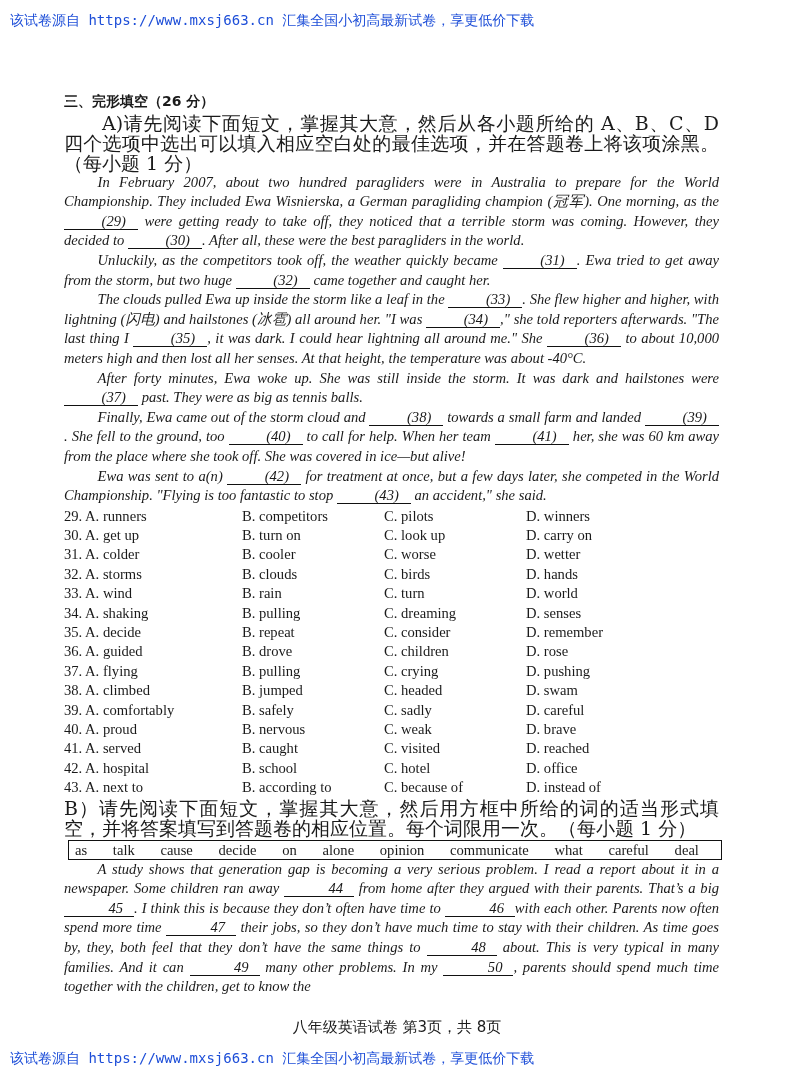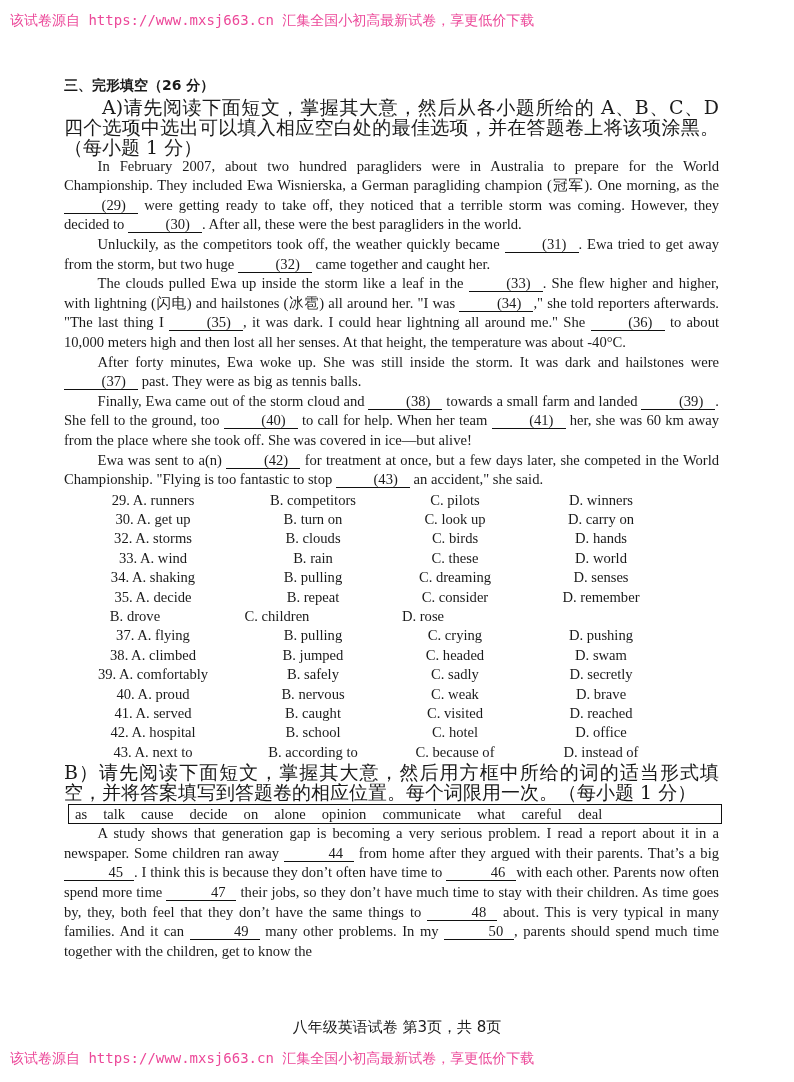--- a/index.html
+++ b/index.html
@@ -1,33 +1,33 @@
 <!DOCTYPE html>
 <html><head>
 <meta charset="utf-8">
 <style>
   html, body { margin: 0; padding: 0; background: #ffffff; }
   body { width: 794px; height: 1082px; position: relative; overflow: hidden; color: #1a1a1a; }
-  .watermark { position: absolute; left: 10px; font-family: "DejaVu Sans Mono", "Liberation Mono", monospace; font-size: 14px; color: #ec4899; letter-spacing: 0px; white-space: nowrap; }
+  .watermark { position: absolute; left: 10px; font-family: "DejaVu Sans Mono", "Liberation Mono", monospace; font-size: 14px; color: #1d4ed8; letter-spacing: 0px; white-space: nowrap; }
   .watermark.top { top: 12px; }
   .watermark.bottom { top: 1050px; }
-  .page { position: absolute; left: 64px; top: 76px; width: 655px; font-family: "Liberation Serif", "DejaVu Serif", serif; font-size: 14.6px; line-height: 19.6px; }
+  .page { position: absolute; left: 64px; top: 92px; width: 655px; font-family: "Liberation Serif", "DejaVu Serif", serif; font-size: 14.6px; line-height: 19.6px; }
   .section-title { font-weight: bold; font-family: "DejaVu Sans", sans-serif; font-size: 14px; margin: 0 0 1px 0; }
   .instr { text-indent: 2em; font-family: "DejaVu Serif", serif; font-size: 19px; line-height: 20px; margin: 0; text-align: justify; }
-  p.para { margin: 0; text-indent: 2.3em; text-align: justify; }
+  p.para { margin: 0; text-indent: 2.3em; text-align: justify; font-style: italic; }
   .blank { display: inline-block; border-bottom: 1px solid #111; min-width: 70px; text-align: left; padding-left: 4px; line-height: 16px; }
   .blank.c { text-align: center; padding-left: 0; }
   .opts { margin-top: 1px; }
   .opt-row { display: flex; height: 19.4px; line-height: 19.4px; }
-  .opt-row span { display: inline-block; text-align: center; }
+  .opt-row span { display: inline-block; }
   .oa { width: 178px; }
   .ob { width: 142px; }
   .oc { width: 142px; }
   .od { width: 150px; }
-  .wordbox { border: 1.5px solid #111; margin: 2px 0 0 4px; width: 640px; height: 18px; line-height: 18px; padding: 0 6px; display: flex; gap: 0; font-size: 14.6px; }
+  .wordbox { border: 1.5px solid #111; margin: 2px 0 0 4px; width: 640px; height: 18px; line-height: 18px; padding: 0 6px; display: flex; gap: 0; font-size: 14.6px; justify-content: space-between; }
   .wordbox span { margin-right: 16px; }
   .footer { position: absolute; top: 1018px; left: 0; width: 794px; text-align: center; font-family: "DejaVu Sans", sans-serif; font-size: 15px; }
 </style>
 </head>
 <body>
 
 <div class="watermark top">该试卷源自 https://www.mxsj663.cn 汇集全国小初高最新试卷，享更低价下载</div>
 
 <div class="page">
   <div class="section-title">三、完形填空（26 分）</div>
@@ -47,65 +47,72 @@
         <span class="oc">C. pilots</span>
         <span class="od">D. winners</span>
       </div>
       <div class="opt-row">
         <span class="oa">30. A. get up</span>
         <span class="ob">B. turn on</span>
         <span class="oc">C. look up</span>
         <span class="od">D. carry on</span>
       </div>
       <div class="opt-row">
+        <span class="oa">31. A. colder</span>
+        <span class="ob">B. cooler</span>
+        <span class="oc">C. worse</span>
+        <span class="od">D. wetter</span>
+      </div>
+      <div class="opt-row">
         <span class="oa">32. A. storms</span>
         <span class="ob">B. clouds</span>
         <span class="oc">C. birds</span>
         <span class="od">D. hands</span>
       </div>
       <div class="opt-row">
         <span class="oa">33. A. wind</span>
         <span class="ob">B. rain</span>
-        <span class="oc">C. these</span>
+        <span class="oc">C. turn</span>
         <span class="od">D. world</span>
       </div>
       <div class="opt-row">
         <span class="oa">34. A. shaking</span>
         <span class="ob">B. pulling</span>
         <span class="oc">C. dreaming</span>
         <span class="od">D. senses</span>
       </div>
       <div class="opt-row">
         <span class="oa">35. A. decide</span>
         <span class="ob">B. repeat</span>
         <span class="oc">C. consider</span>
         <span class="od">D. remember</span>
       </div>
       <div class="opt-row">
+        <span class="oa">36. A. guided</span>
         <span class="ob">B. drove</span>
         <span class="oc">C. children</span>
         <span class="od">D. rose</span>
       </div>
       <div class="opt-row">
         <span class="oa">37. A. flying</span>
         <span class="ob">B. pulling</span>
         <span class="oc">C. crying</span>
         <span class="od">D. pushing</span>
       </div>
       <div class="opt-row">
         <span class="oa">38. A. climbed</span>
         <span class="ob">B. jumped</span>
         <span class="oc">C. headed</span>
         <span class="od">D. swam</span>
       </div>
       <div class="opt-row">
         <span class="oa">39. A. comfortably</span>
         <span class="ob">B. safely</span>
         <span class="oc">C. sadly</span>
-        <span class="od">D. secretly</span>
+        <span class="od">D. careful</span>
       </div>
       <div class="opt-row">
         <span class="oa">40. A. proud</span>
         <span class="ob">B. nervous</span>
         <span class="oc">C. weak</span>
         <span class="od">D. brave</span>
       </div>
       <div class="opt-row">
         <span class="oa">41. A. served</span>
         <span class="ob">B. caught</span>

